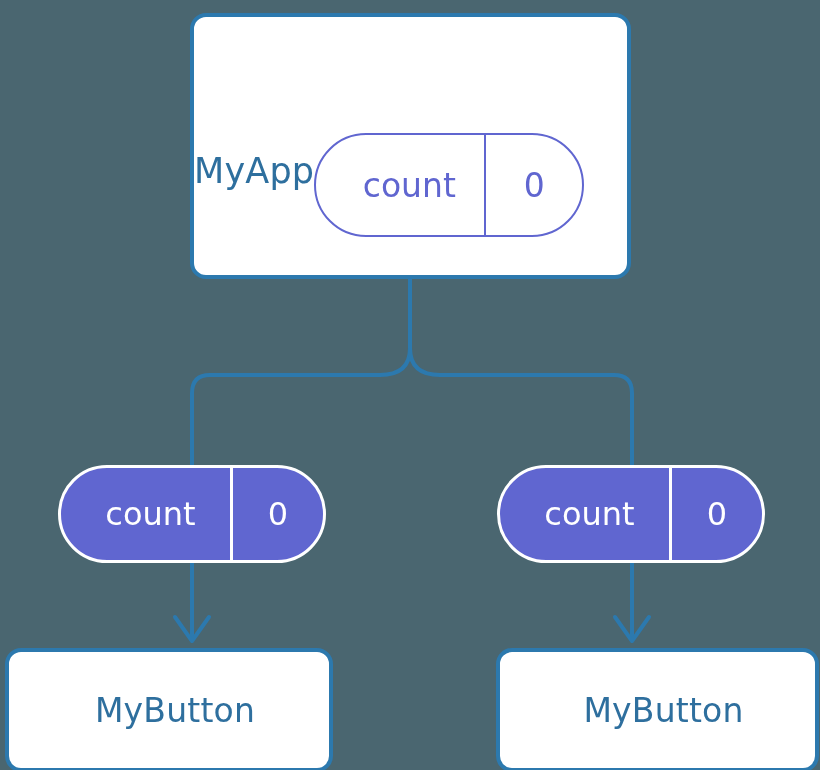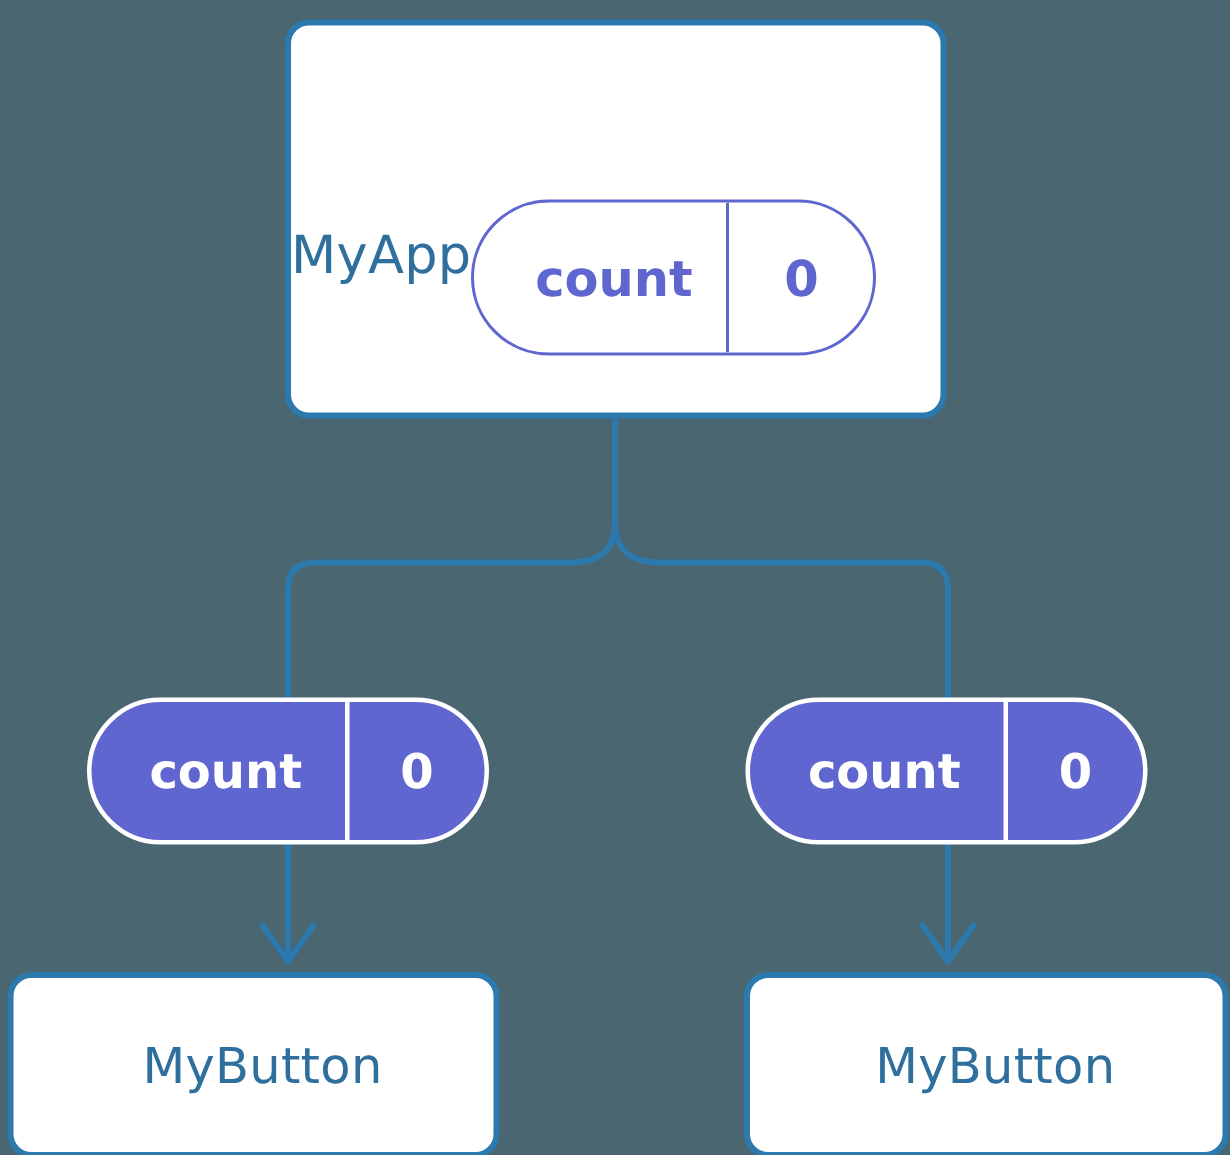--- a/index.html
+++ b/index.html
@@ -73,21 +73,20 @@
   #button-box-right { left: 496px; width: 323px; }
   .button-box .component-title { font-size: 33px; margin-left: 12px; }
 
   
   .state-pill {
     display: flex;
     align-items: stretch;
     box-sizing: border-box;
     border-radius: 999px;
     overflow: hidden;
-    font-weight: bold;
   }
   .state-pill .pill-key,
   .state-pill .pill-value {
     display: flex;
     align-items: center;
     justify-content: center;
     box-sizing: border-box;
     line-height: 1;
     white-space: nowrap;
   }

